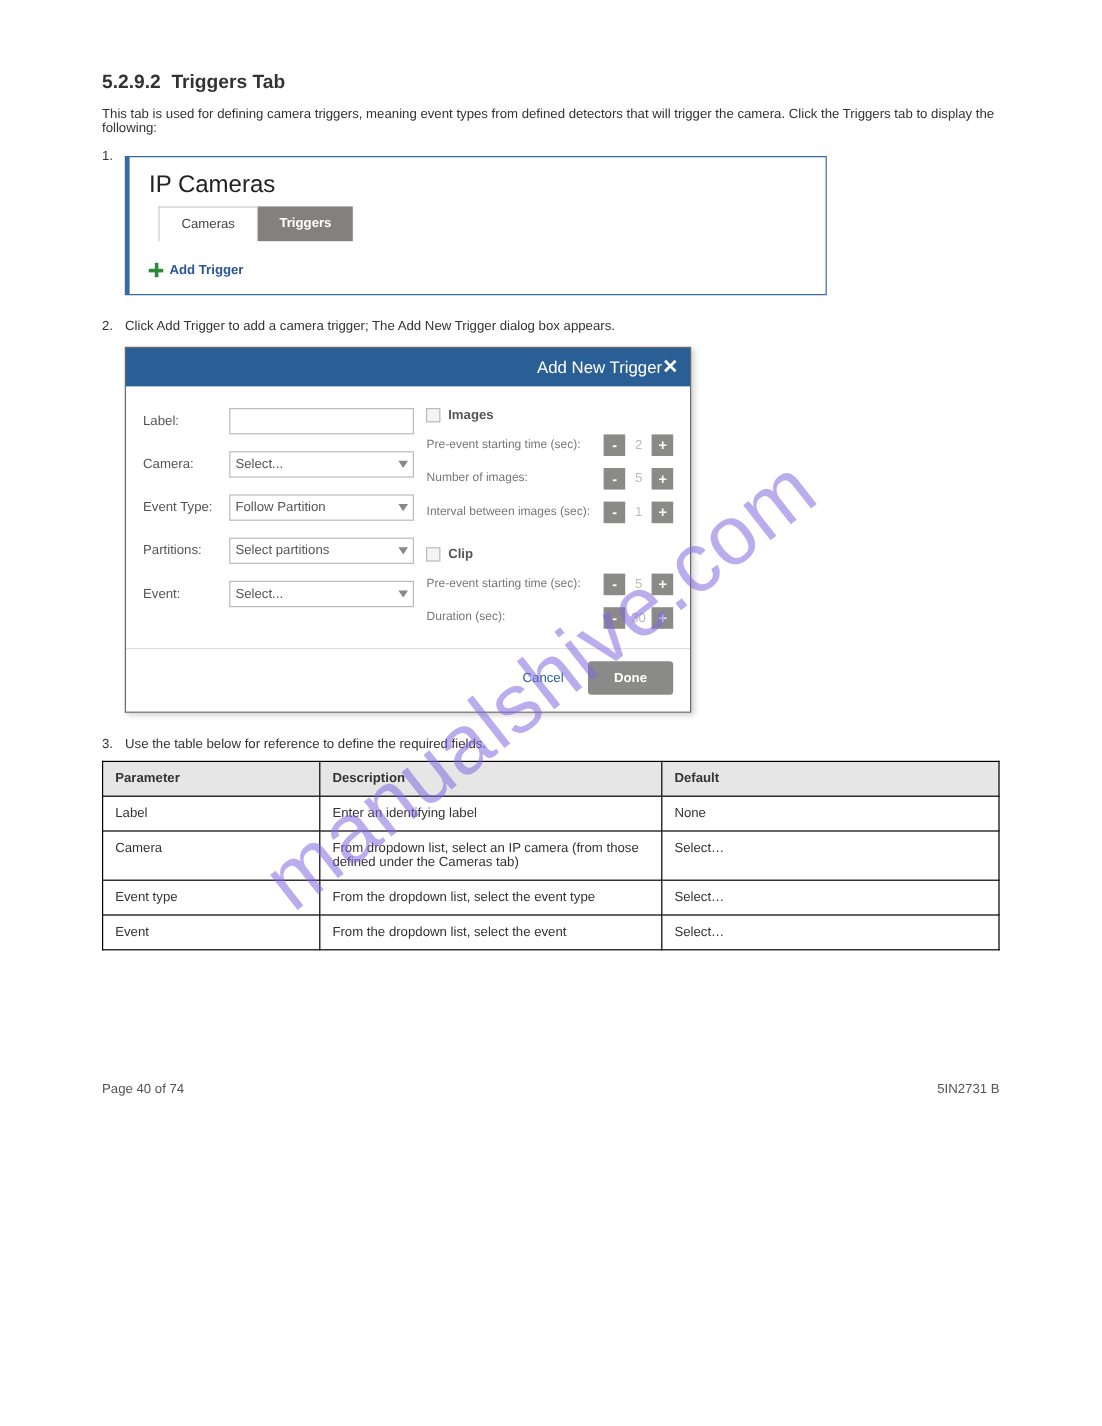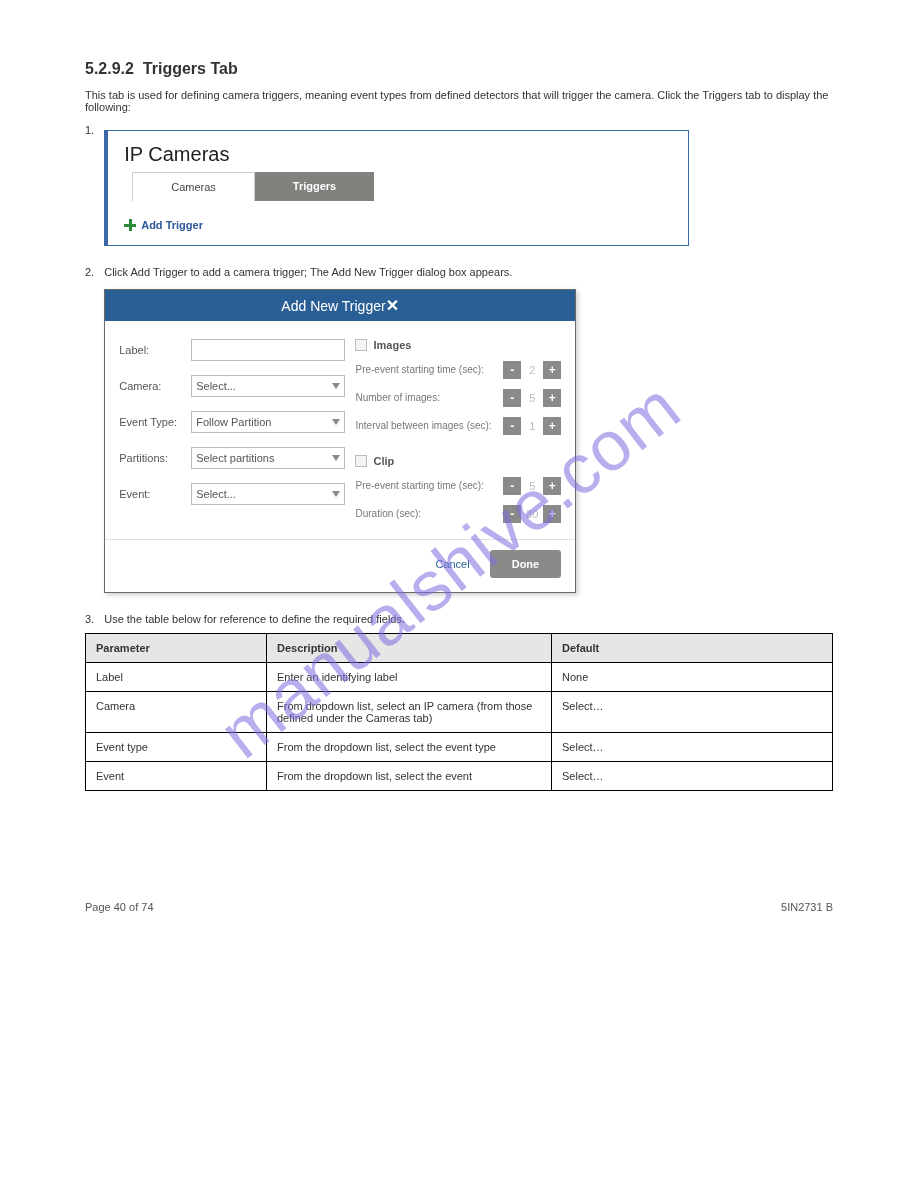--- a/index.html
+++ b/index.html
@@ -35,21 +35,21 @@
     font-weight: normal;
     color: #222;
     padding: 0 16px 6px 16px;
   }
   .tabs {
     display: flex;
     margin-left: 24px;
     margin-bottom: 14px;
   }
   .tab {
-    padding: 8px 38px;
+    padding: 8px 18px;
     font-size: 11px;
     color: #444;
     background: #fff;
     border: 1px solid #ccc;
     border-bottom: none;
   }
   .tab.active {
     background: #82817e;
     color: #fff;
     font-weight: bold;
@@ -87,21 +87,21 @@
     box-shadow: 2px 2px 5px rgba(0,0,0,.2);
     font-size: 11px;
     margin-top: 6px;
   }
   .modal-header {
     background: #2a5f96;
     color: #fff;
     padding: 6px 10px;
     font-size: 14px;
     display: flex;
-    justify-content: center;
+    justify-content: flex-end;
     align-items: center;
   }
   .modal-header .close {
     font-size: 16px;
     font-weight: bold;
     cursor: pointer;
   }
   .modal-body {
     display: flex;
     padding: 18px 14px 6px 14px;

